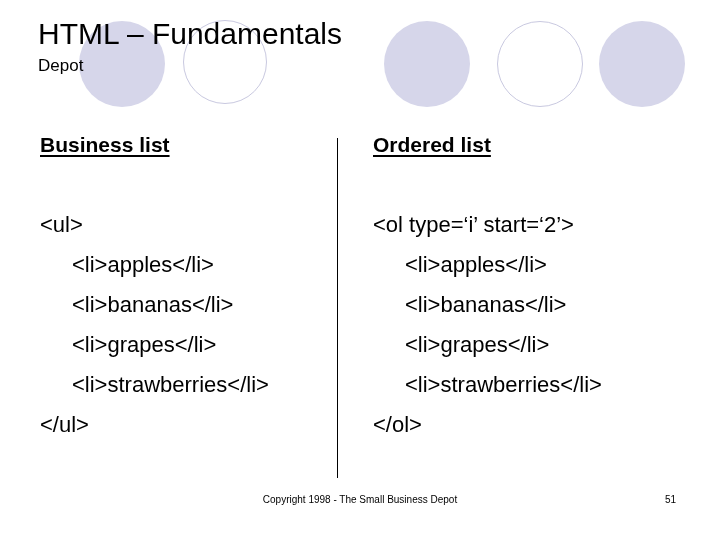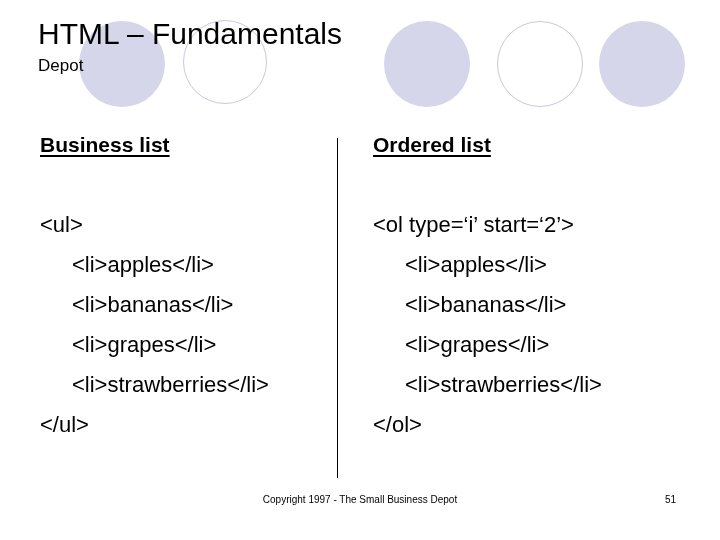--- a/index.html
+++ b/index.html
@@ -156,16 +156,16 @@
     <div class="code-block" id="code-ordered">
         <span class="code-line">&lt;ol type=‘i’ start=‘2’&gt;</span>
         <span class="code-line indent">&lt;li&gt;apples&lt;/li&gt;</span>
         <span class="code-line indent">&lt;li&gt;bananas&lt;/li&gt;</span>
         <span class="code-line indent">&lt;li&gt;grapes&lt;/li&gt;</span>
         <span class="code-line indent">&lt;li&gt;strawberries&lt;/li&gt;</span>
         <span class="code-line">&lt;/ol&gt;</span>
       </div>
   </div>
 
-  <div id="footer-note">Copyright 1997 - The Small Business Depot</div>
+  <div id="footer-note">Copyright 1998 - The Small Business Depot</div>
   <div id="footer-page-number">51</div>
 
 </div>
 
 </body></html>

